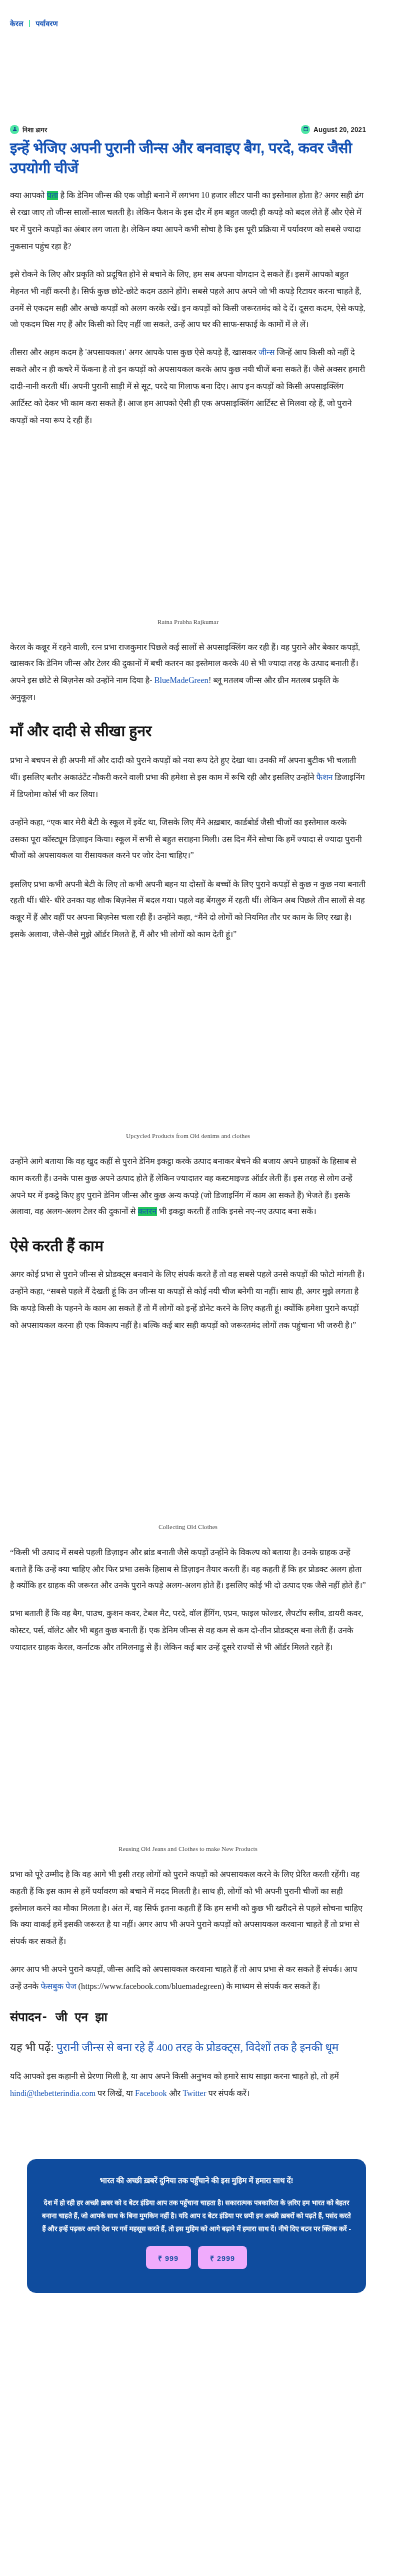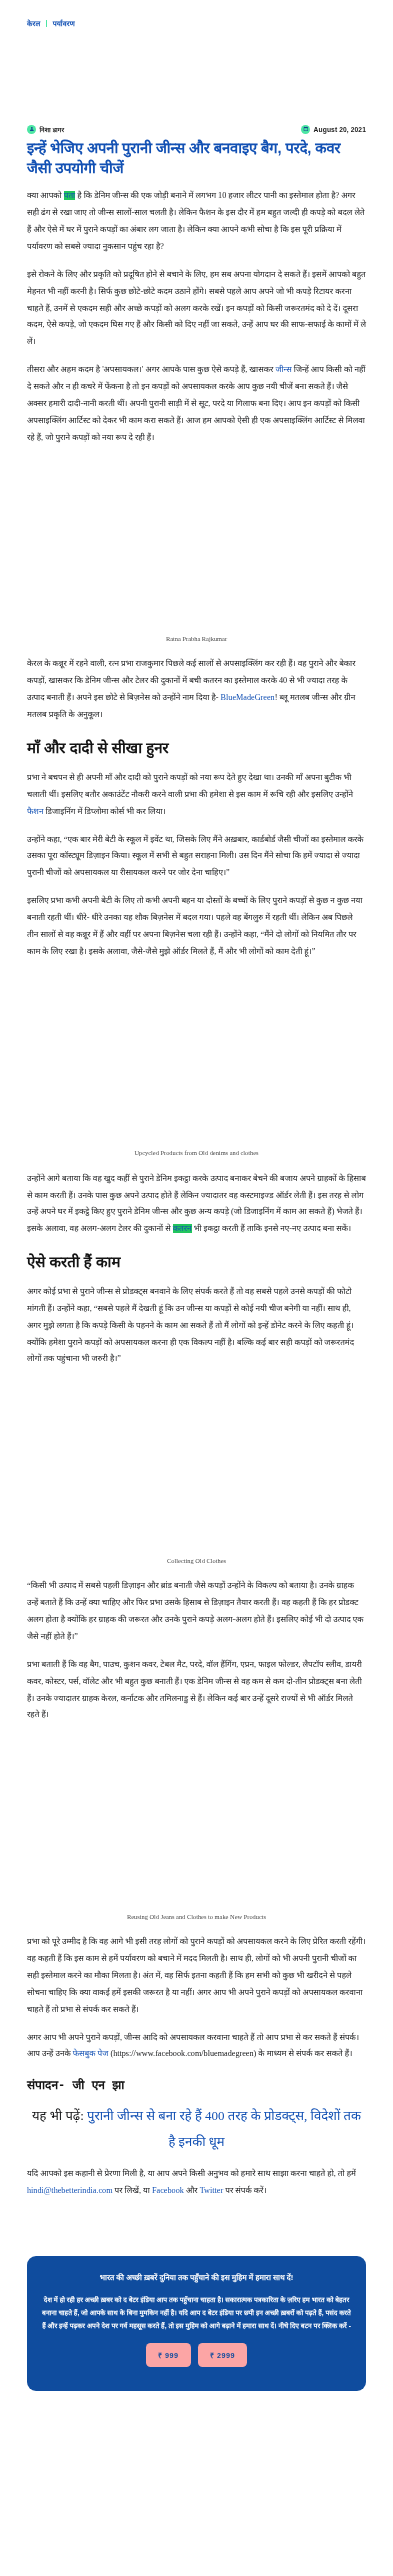--- a/index.html
+++ b/index.html
@@ -13,21 +13,21 @@
     font-family: "Liberation Serif", "DejaVu Serif", serif;
     color: #1a1a1a;
   }
   .page {
     width: 393px;
     margin: 0 auto;
     padding: 0;
     position: relative;
   }
   .content {
-    padding: 0 27px 0 27px;
+    padding: 0 27px 0 10px;
   }
 
   
   .breadcrumb {
     padding-top: 18.5px;
     padding-bottom: 5.2px;
     display: flex;
     align-items: center;
     font-family: "Liberation Sans", sans-serif;
     font-size: 7px;
@@ -156,24 +156,23 @@
 
   .editor-line {
     font-family: Liberation Mono, monospace;
     font-weight: 700;
     font-size: 12px;
     margin: 12.4px 0 10.3px 0;
     color: #141414;
   }
 
   .read-more {
-    font-size: 13px;
+    font-size: 11px;
     line-height: 2.0;
     margin: 0 0 11.3px 0;
-    text-align: center;
   }
   .read-more .label { color: #17181a; }
   .read-more a { color: #1351b4; text-decoration: none; }
 
   
   .support-box {
     margin: 24px 27px 20.6px 27px;
     background: #0f4c9e;
     border-radius: 9px;
     padding: 13.4px 13.4px 24px 13.4px;
@@ -193,21 +192,21 @@
     line-height: 1.95;
     margin: 0 0 11.3px 0;
     font-weight: 700;
   }
   .btn-row {
     display: flex;
     justify-content: center;
     gap: 6.7px;
   }
   .donate-btn {
-    background: #fca5a5;
+    background: #f0abfc;
     color: #0f4c9e;
     border: none;
     border-radius: 4.6px;
     padding: 6.7px 12.4px;
     font-family: "Liberation Sans", sans-serif;
     font-size: 7.2px;
     font-weight: 700;
     letter-spacing: 0.5px;
     cursor: pointer;
     min-width: 38px;

